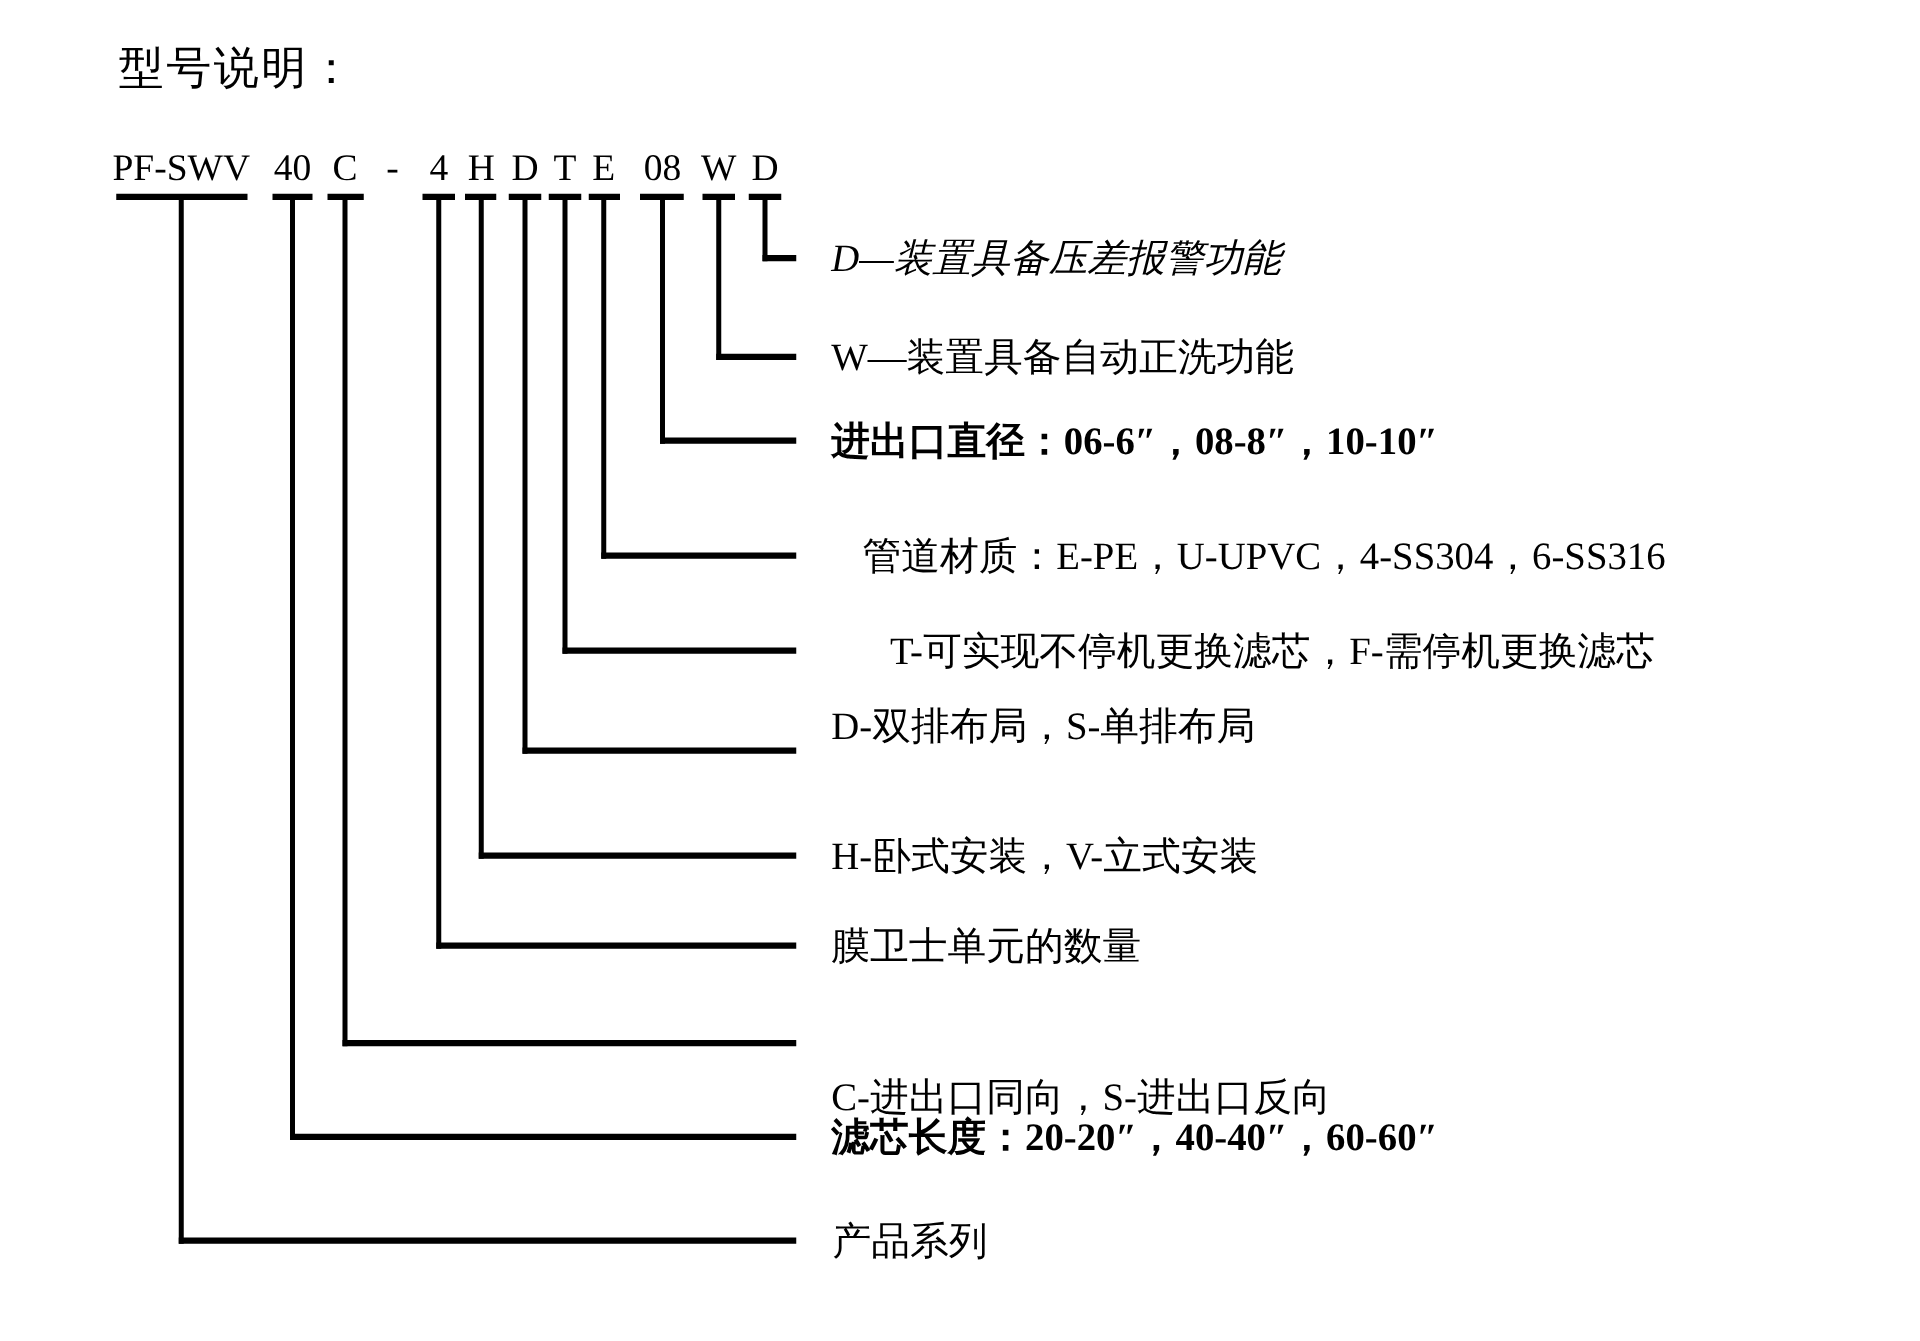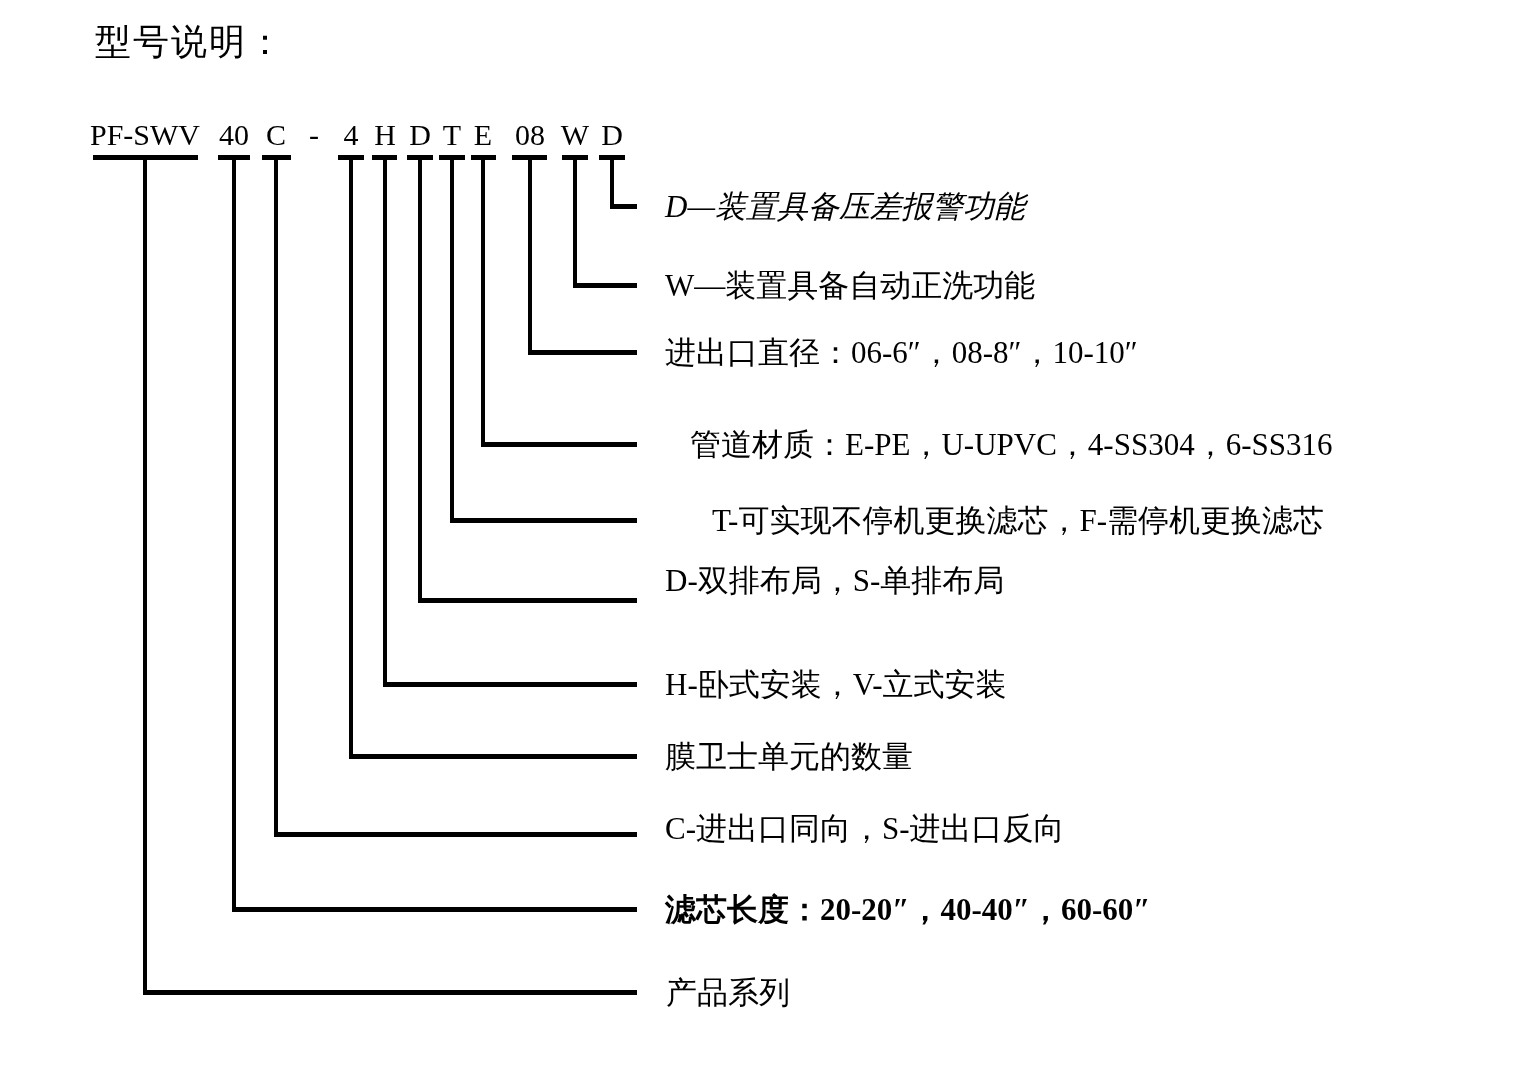--- a/index.html
+++ b/index.html
@@ -9,21 +9,21 @@
     width: 1536px;
     height: 1073px;
     background: #ffffff;
     overflow: hidden;
     font-family: "Liberation Serif", "DejaVu Serif", serif;
     color: #000000;
   }
   .title {
     position: absolute;
     left: 95px;
-    top: 18px;
+    top: 30px;
     font-size: 36px;
     font-weight: normal;
     letter-spacing: 2px;
     white-space: nowrap;
   }
   .code-label {
     position: absolute;
     top: 116px;
     transform: translateX(-50%);
     font-size: 30px;
@@ -68,21 +68,21 @@
       <div class="desc" style="left: 666px; top: 976px;">产品系列</div>
       <div class="code-label" style="left: 234px;">40</div>
       <div class="underline" style="left: 218px; width: 32px;"></div>
       <div class="vline" style="left: 232px; height: 752px;"></div>
       <div class="hline" style="left: 232px; top: 907px; width: 405px;"></div>
       <div class="desc" style="left: 665px; top: 893px; font-weight: bold;">滤芯长度：20-20″，40-40″，60-60″</div>
       <div class="code-label" style="left: 276px;">C</div>
       <div class="underline" style="left: 262px; width: 29px;"></div>
       <div class="vline" style="left: 274px; height: 677px;"></div>
       <div class="hline" style="left: 274px; top: 832px; width: 363px;"></div>
-      <div class="desc" style="left: 665px; top: 812px;">C-进出口同向，S-进出口反向</div>
+      <div class="desc" style="left: 665px; top: 861px;">C-进出口同向，S-进出口反向</div>
       <div class="code-label" style="left: 351px;">4</div>
       <div class="underline" style="left: 338px; width: 26px;"></div>
       <div class="vline" style="left: 349px; height: 599px;"></div>
       <div class="hline" style="left: 349px; top: 754px; width: 288px;"></div>
       <div class="desc" style="left: 665px; top: 740px;">膜卫士单元的数量</div>
       <div class="code-label" style="left: 385px;">H</div>
       <div class="underline" style="left: 372px; width: 25px;"></div>
       <div class="vline" style="left: 383px; height: 527px;"></div>
       <div class="hline" style="left: 383px; top: 682px; width: 254px;"></div>
       <div class="desc" style="left: 665px; top: 668px;">H-卧式安装，V-立式安装</div>
@@ -98,21 +98,21 @@
       <div class="desc" style="left: 665px; top: 504px; margin-left: 47px;">T-可实现不停机更换滤芯，F-需停机更换滤芯</div>
       <div class="code-label" style="left: 483px;">E</div>
       <div class="underline" style="left: 471px; width: 25px;"></div>
       <div class="vline" style="left: 481px; height: 287px;"></div>
       <div class="hline" style="left: 481px; top: 442px; width: 156px;"></div>
       <div class="desc" style="left: 690px; top: 428px;">管道材质：E-PE，U-UPVC，4-SS304，6-SS316</div>
       <div class="code-label" style="left: 530px;">08</div>
       <div class="underline" style="left: 512px; width: 35px;"></div>
       <div class="vline" style="left: 528px; height: 195px;"></div>
       <div class="hline" style="left: 528px; top: 350px; width: 109px;"></div>
-      <div class="desc" style="left: 665px; top: 336px;">进出口直径：06-6″，08-8″，10-10″</div>
+      <div class="desc" style="left: 665px; top: 336px; font-weight: bold;">进出口直径：06-6″，08-8″，10-10″</div>
       <div class="code-label" style="left: 575px;">W</div>
       <div class="underline" style="left: 562px; width: 26px;"></div>
       <div class="vline" style="left: 573px; height: 128px;"></div>
       <div class="hline" style="left: 573px; top: 283px; width: 64px;"></div>
       <div class="desc" style="left: 665px; top: 269px;">W—装置具备自动正洗功能</div>
       <div class="code-label" style="left: 612px;">D</div>
       <div class="underline" style="left: 599px; width: 26px;"></div>
       <div class="vline" style="left: 610px; height: 49px;"></div>
       <div class="hline" style="left: 610px; top: 204px; width: 27px;"></div>
       <div class="desc" style="left: 665px; top: 190px; font-style: italic;">D—装置具备压差报警功能</div>

